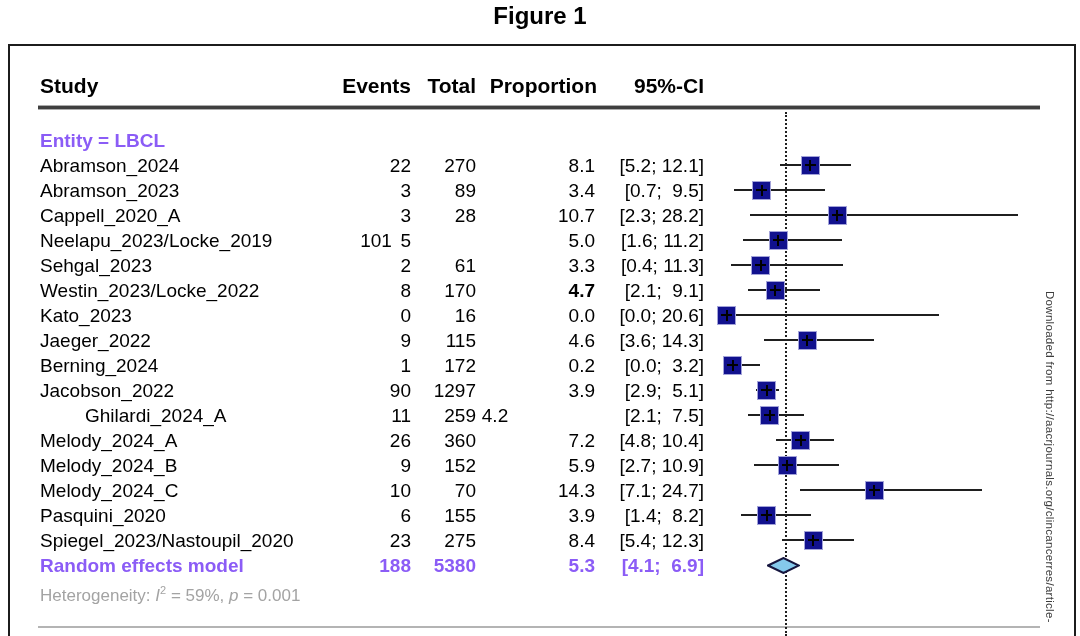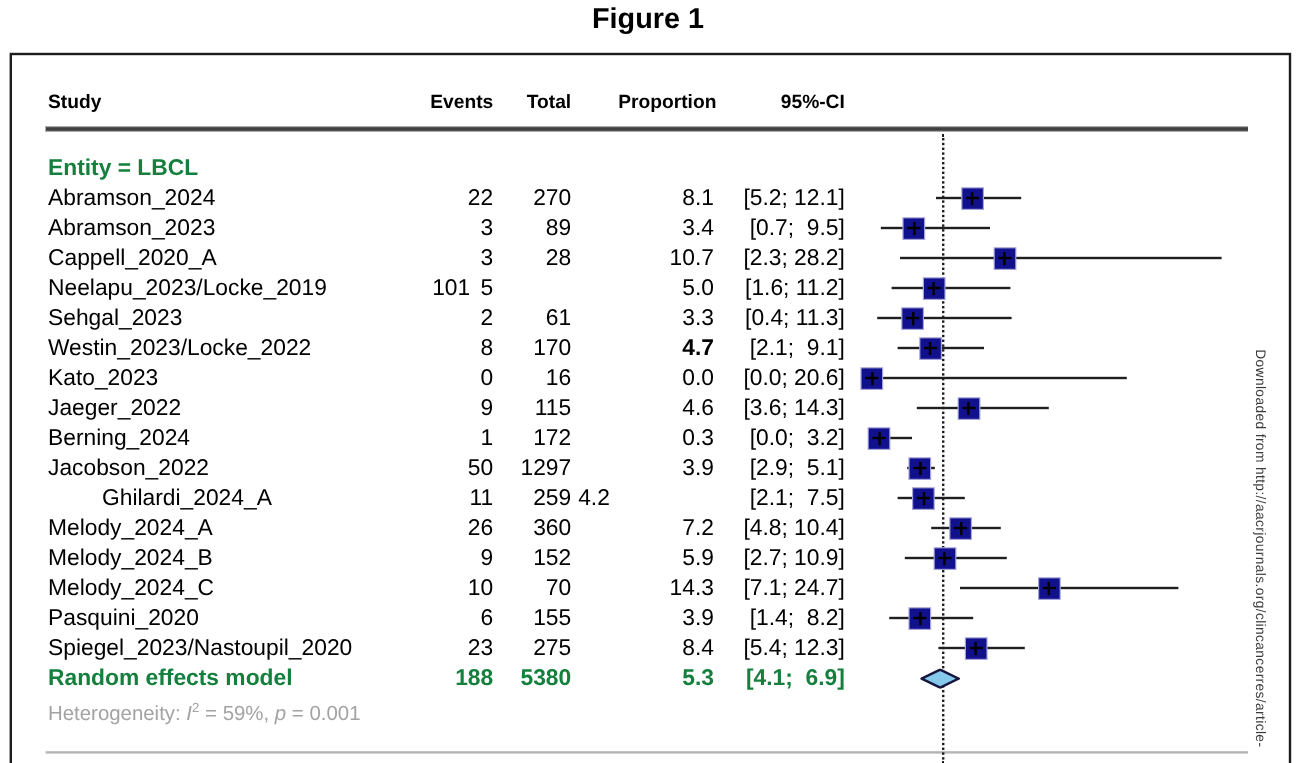--- a/index.html
+++ b/index.html
@@ -9,21 +9,21 @@
   }
   .fig-title{
     position:absolute;left:0;top:2px;width:1080px;text-align:center;
     font-size:24px;font-weight:bold;color:#000;
   }
   .plot-box{
     position:absolute;left:8px;top:44px;width:1064px;height:600px;
     border:2px solid #1c1c1c;background:#fff;
   }
   .hdr{
-    position:absolute;font-size:16px;font-weight:bold;color:#000;
+    position:absolute;font-size:21px;font-weight:bold;color:#000;
     height:24px;line-height:24px;white-space:nowrap;
   }
   .hdr.right{width:200px;text-align:right;}
   .rule-double{
     position:absolute;left:38px;top:105px;width:1002px;height:3px;
     background:#3f3f3f;border-top:1px solid #ababab;border-bottom:1px solid #ababab;
   }
   .rule-bottom{
     position:absolute;left:38px;top:626px;width:1002px;height:2px;background:#b4b4b4;
   }
@@ -32,21 +32,21 @@
     border-left:2px dotted #1f1f1f;z-index:1;
   }
   .row-label{
     position:absolute;left:40px;font-size:19px;color:#000;height:25px;line-height:25px;
     white-space:nowrap;z-index:2;
   }
   .cell{
     position:absolute;font-size:19px;color:#000;height:25px;line-height:25px;
     width:200px;text-align:right;white-space:pre;z-index:2;
   }
-  .gray-bold{color:#15803d;font-weight:bold;}
+  .gray-bold{color:#8b5cf6;font-weight:bold;}
   .note-line{
     position:absolute;left:40px;top:578px;font-size:17px;color:#a3a3a3;
     height:25px;line-height:25px;white-space:nowrap;
   }
   .note-line sup{font-size:11px;}
   .note-line .it{font-style:italic;}
   .ci-line{position:absolute;height:2px;background:#1f1f1f;z-index:2;}
   .sq{
     position:absolute;width:17px;height:17px;background:#11118e;
     box-shadow:0 0 0 1px #a3a3d9;z-index:3;
@@ -146,28 +146,28 @@
     <div class="cell" style="left: 276px; top: 327.5px;">115</div>
     <div class="cell" style="left: 395px; top: 327.5px;">4.6</div>
     <div class="cell" style="left: 504px; top: 327.5px;">[3.6; 14.3]</div>
     <div class="ci-line" style="left: 763.688px; top: 339px; width: 110.531px;"></div>
     <div class="sq" style="left: 798.574px; top: 331.5px;"></div>
     <div class="cross-v" style="left: 806.074px; top: 334.5px;"></div>
     <div class="cross-h" style="left: 801.574px; top: 339px;"></div>
     <div class="row-label" style="top: 352.5px;">Berning_2024</div>
     <div class="cell" style="left: 211px; top: 352.5px;">1</div>
     <div class="cell" style="left: 276px; top: 352.5px;">172</div>
-    <div class="cell" style="left: 395px; top: 352.5px;">0.3</div>
+    <div class="cell" style="left: 395px; top: 352.5px;">0.2</div>
     <div class="cell" style="left: 504px; top: 352.5px;">[0.0;  3.2]</div>
     <div class="ci-line" style="left: 726.5px; top: 364px; width: 33.056px;"></div>
     <div class="sq" style="left: 724.198px; top: 356.5px;"></div>
     <div class="cross-v" style="left: 731.698px; top: 359.5px;"></div>
     <div class="cross-h" style="left: 727.198px; top: 364px;"></div>
     <div class="row-label" style="top: 377.5px;">Jacobson_2022</div>
-    <div class="cell" style="left: 211px; top: 377.5px;">50</div>
+    <div class="cell" style="left: 211px; top: 377.5px;">90</div>
     <div class="cell" style="left: 276px; top: 377.5px;">1297</div>
     <div class="cell" style="left: 395px; top: 377.5px;">3.9</div>
     <div class="cell" style="left: 504px; top: 377.5px;">[2.9;  5.1]</div>
     <div class="ci-line" style="left: 756.457px; top: 389px; width: 22.726px;"></div>
     <div class="sq" style="left: 758.287px; top: 381.5px;"></div>
     <div class="cross-v" style="left: 765.787px; top: 384.5px;"></div>
     <div class="cross-h" style="left: 761.287px; top: 389px;"></div>
     <div class="row-label" style="top: 402.5px; margin-left: 45px;">Ghilardi_2024_A</div>
     <div class="cell" style="left: 211px; top: 402.5px;">11</div>
     <div class="cell" style="left: 276px; top: 402.5px;">259</div>

